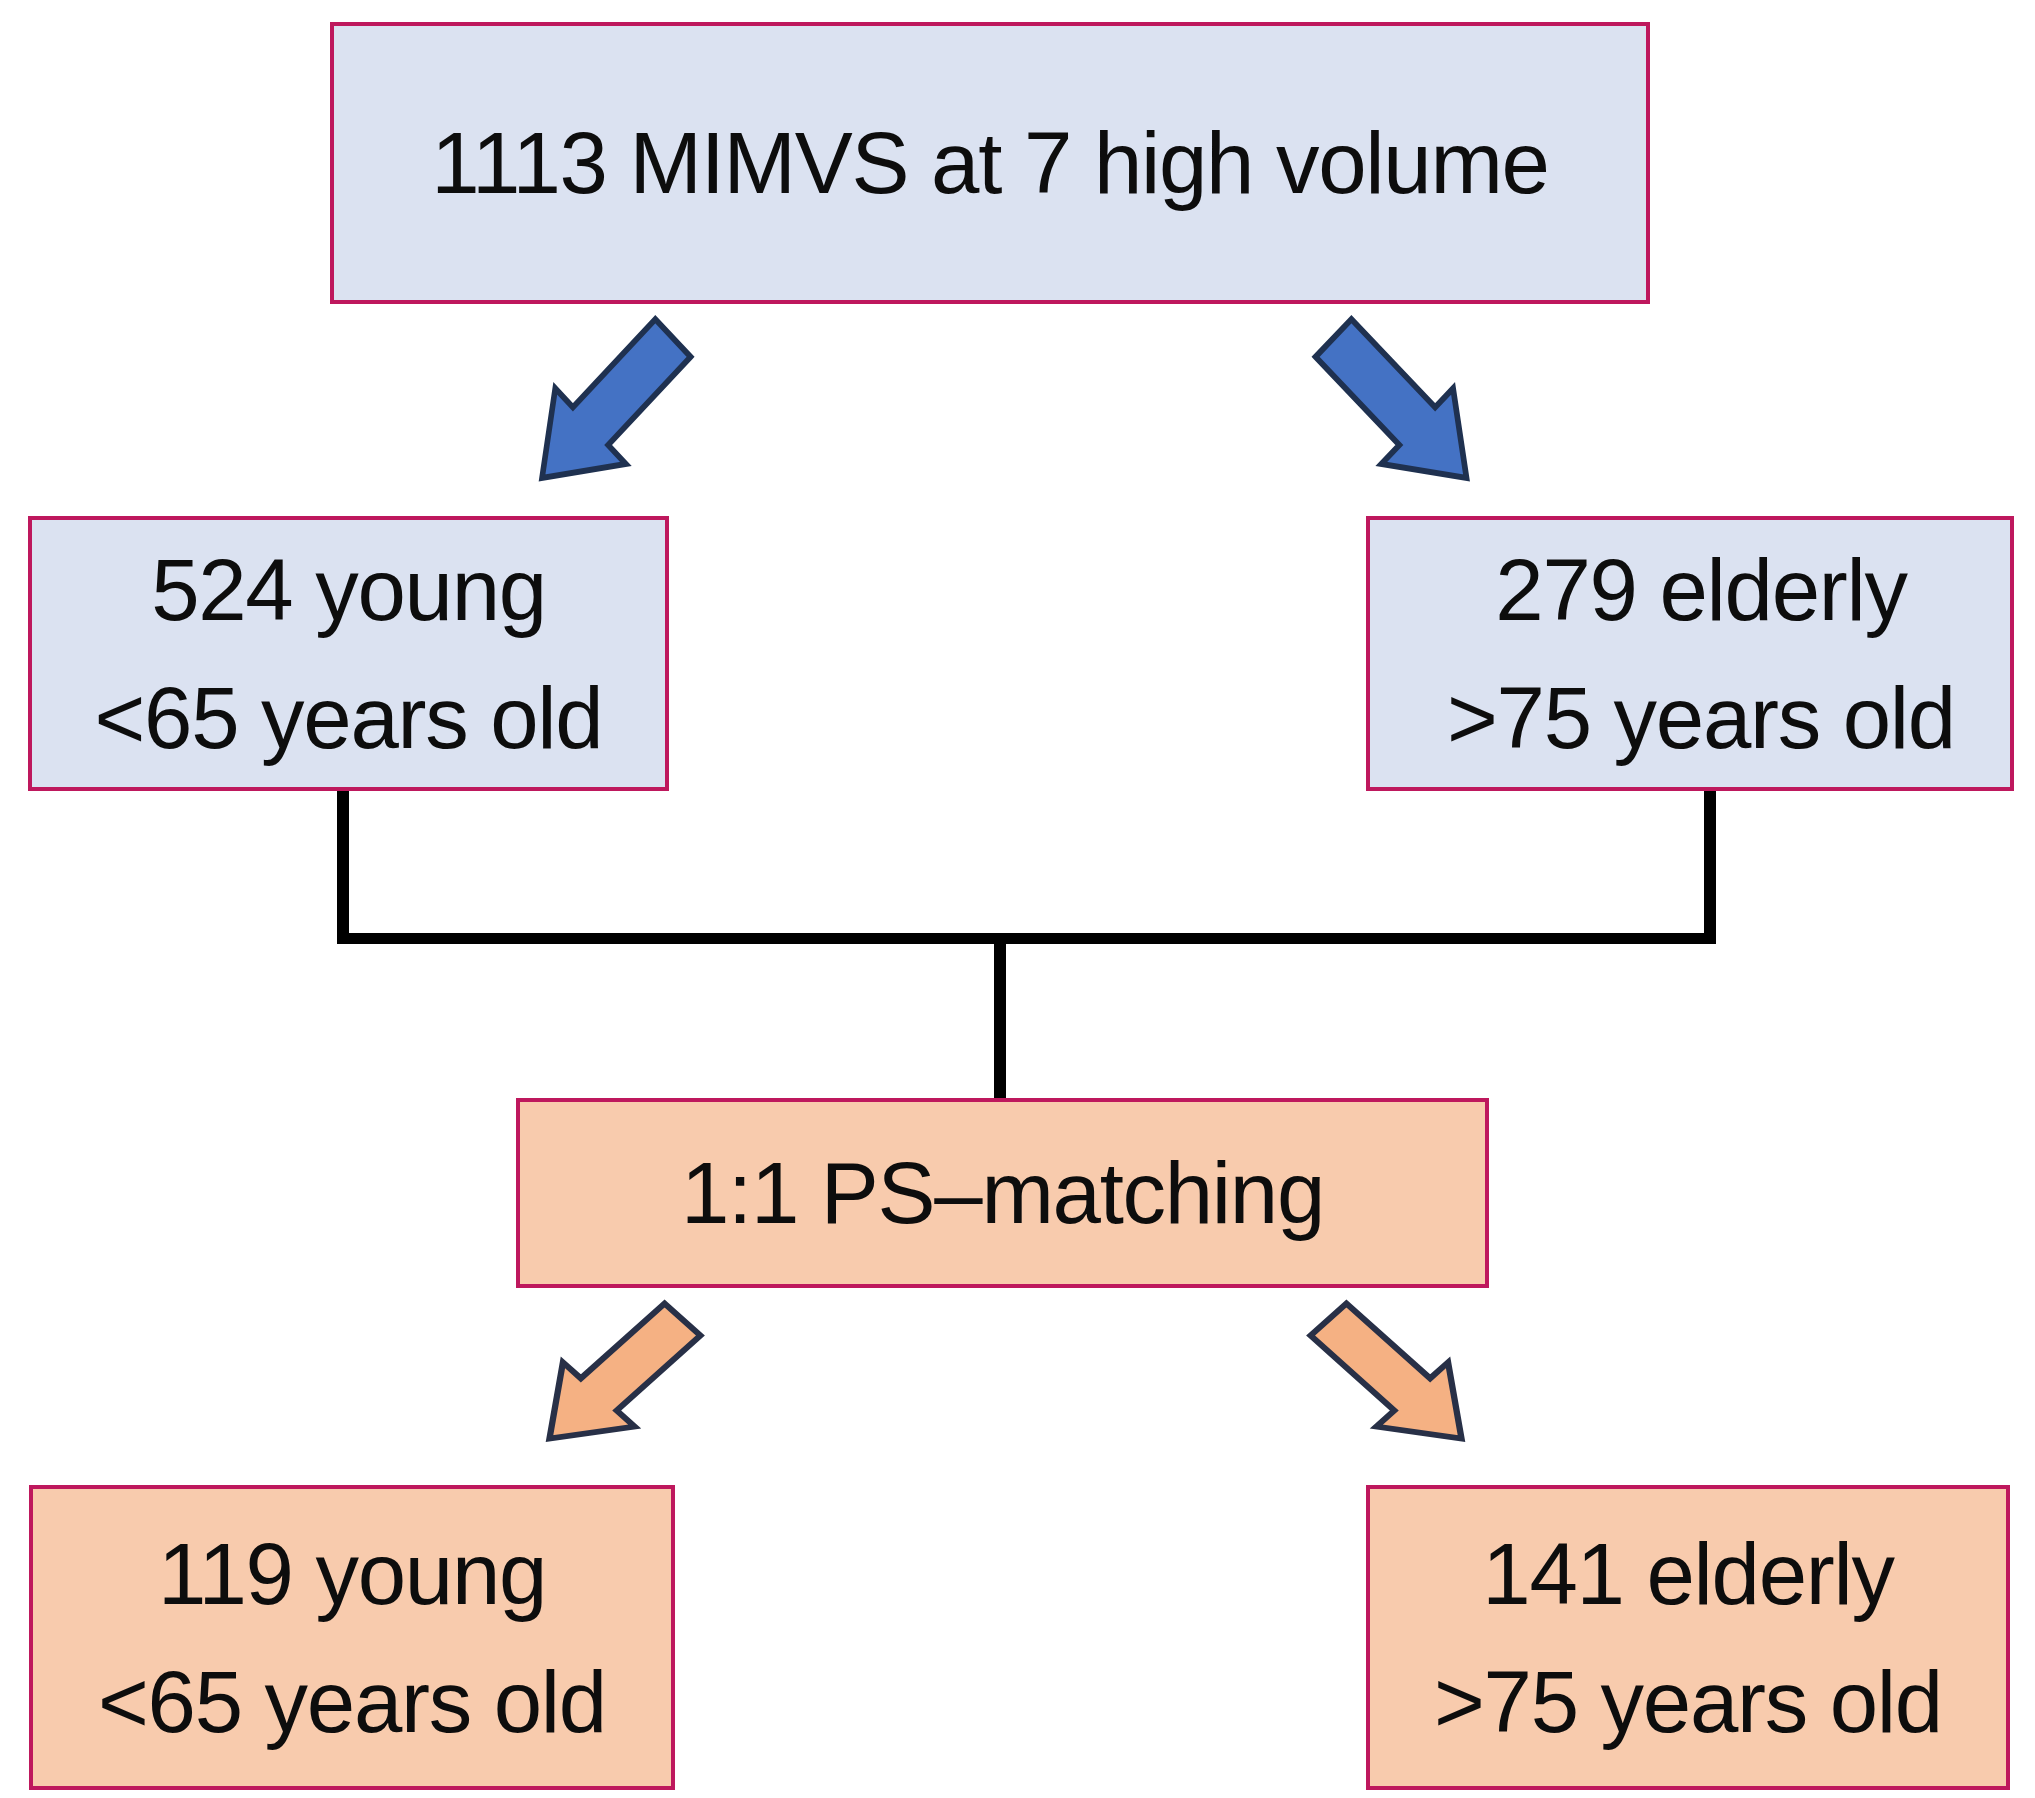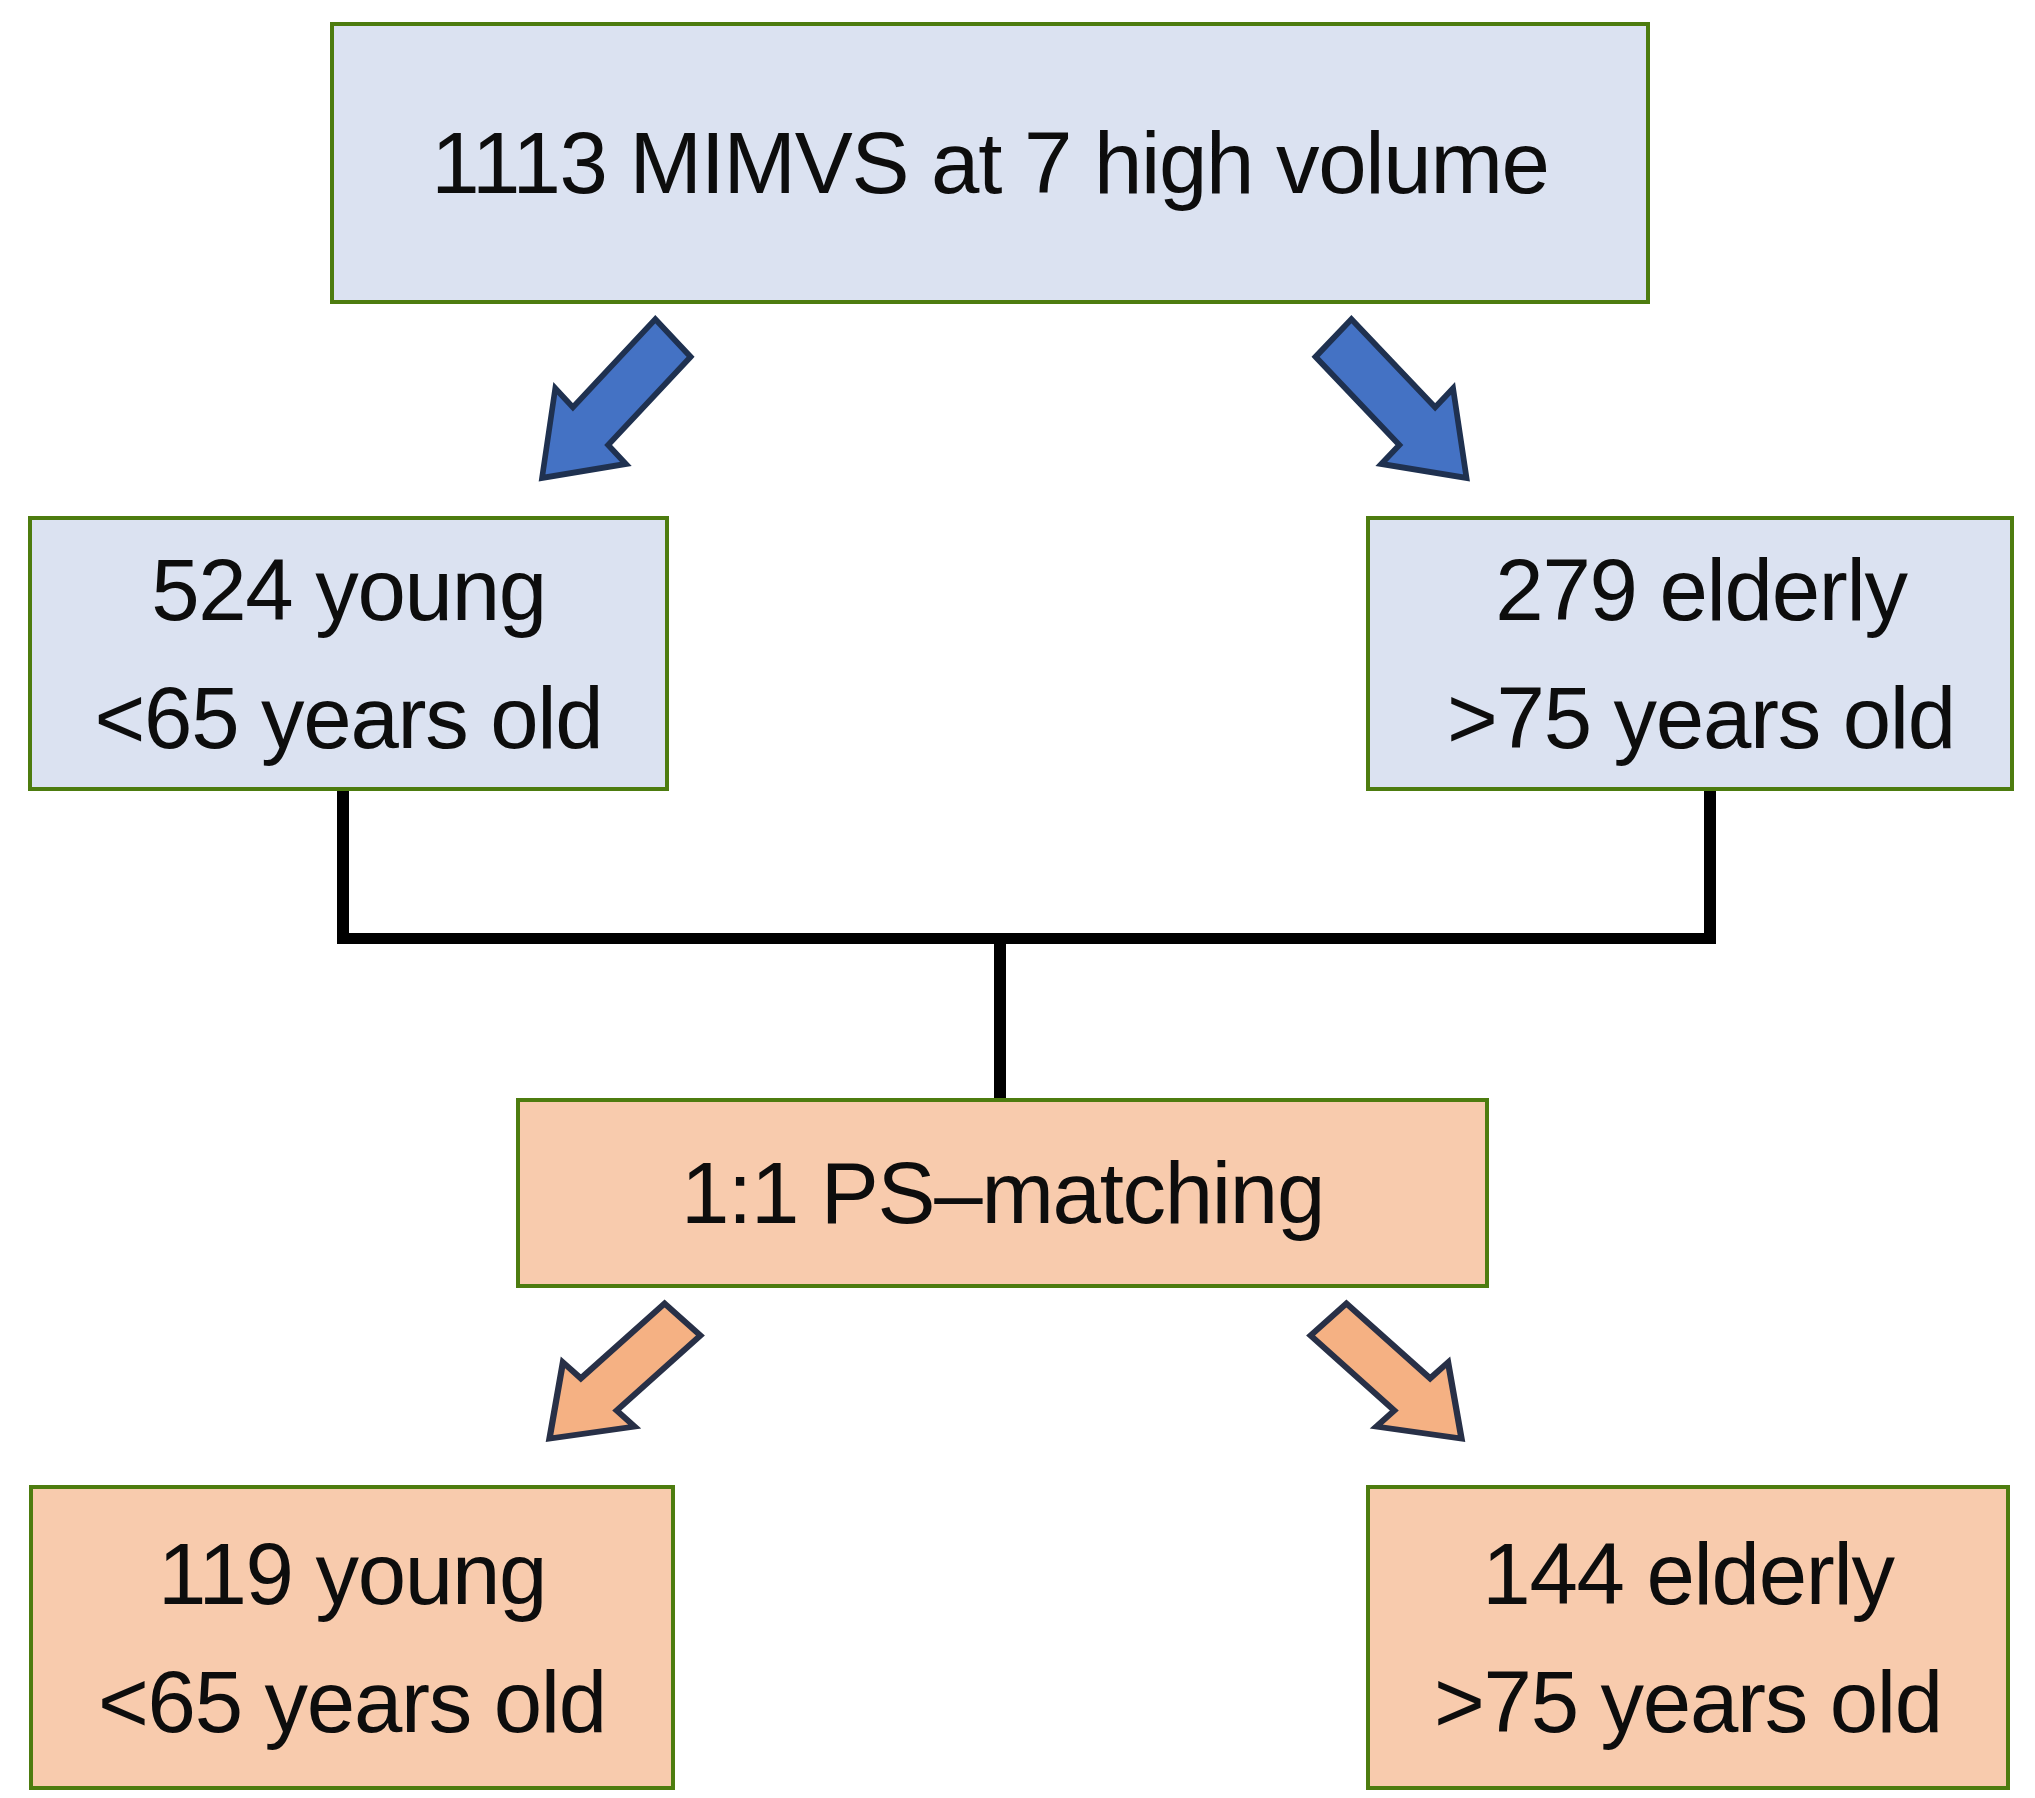--- a/index.html
+++ b/index.html
@@ -7,21 +7,21 @@
     position: relative;
     width: 2035px;
     height: 1798px;
     background: #ffffff;
     font-family: "Liberation Sans", sans-serif;
     overflow: hidden;
   }
   .node {
     position: absolute;
     box-sizing: border-box;
-    border: 4px solid #4d7c0f;
+    border: 4px solid #be185d;
     display: flex;
     flex-direction: column;
     justify-content: center;
     align-items: center;
     text-align: center;
     color: #0d0d0d;
   }
   .node.blue   { background: #dbe2f1; }
   .node.orange { background: #f8cbad; }
   .node .txt {
@@ -79,18 +79,18 @@
   <svg class="arrow" style="left:1300px; top:1294px;" width="190" height="170" viewBox="0 0 300 300" preserveAspectRatio="none">
     <polygon points="16.7,73.3 148.9,205.5 120.6,233.8 255,255 233.8,120.6 205.5,148.9 73.3,16.7" fill="#f5b183" stroke="#283047" stroke-width="10" stroke-linejoin="miter"></polygon>
   </svg>
 
   <div class="node orange" style="left:29px; top:1485px; width:646px; height:305px;align-items:center;">
     <div class="txt">119 young</div>
     <div class="txt">&lt;65 years old</div>
   </div>
 
   <div class="node orange" style="left:1366px; top:1485px; width:644px; height:305px;">
-    <div class="txt">144 elderly</div>
+    <div class="txt">141 elderly</div>
     <div class="txt">&gt;75 years old</div>
   </div>
 
 </div>
 
 
 </body></html>

